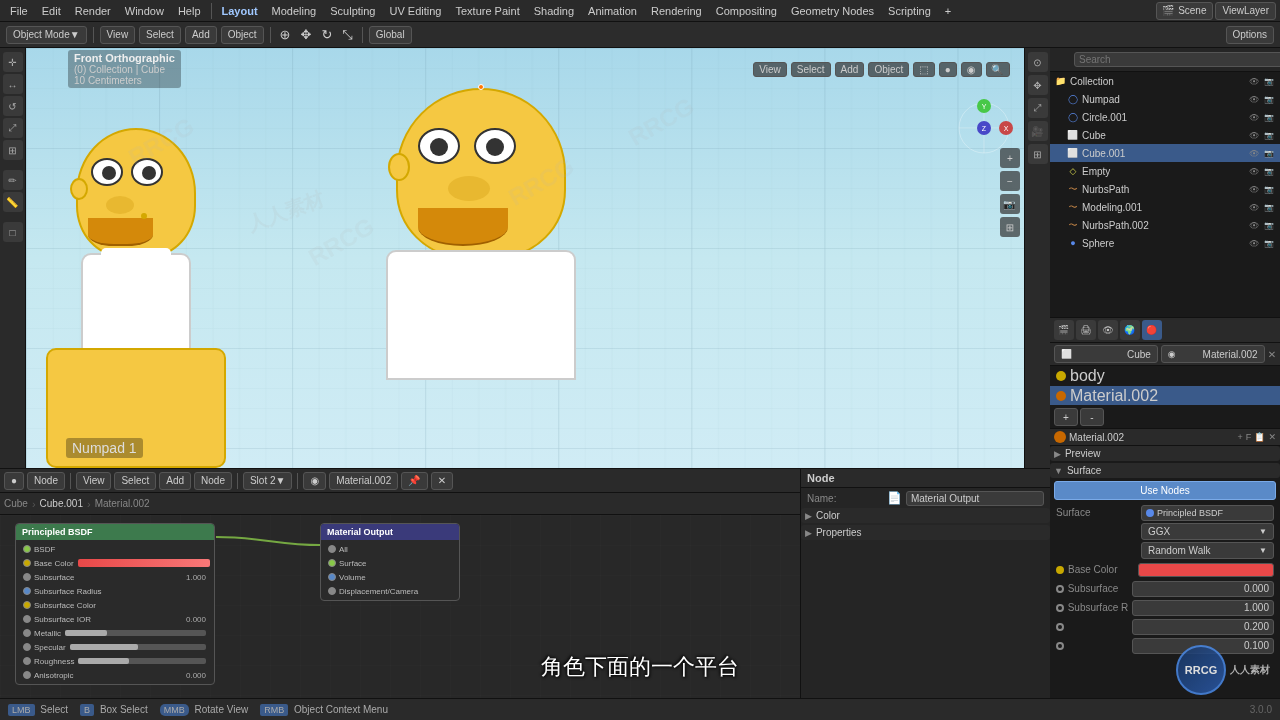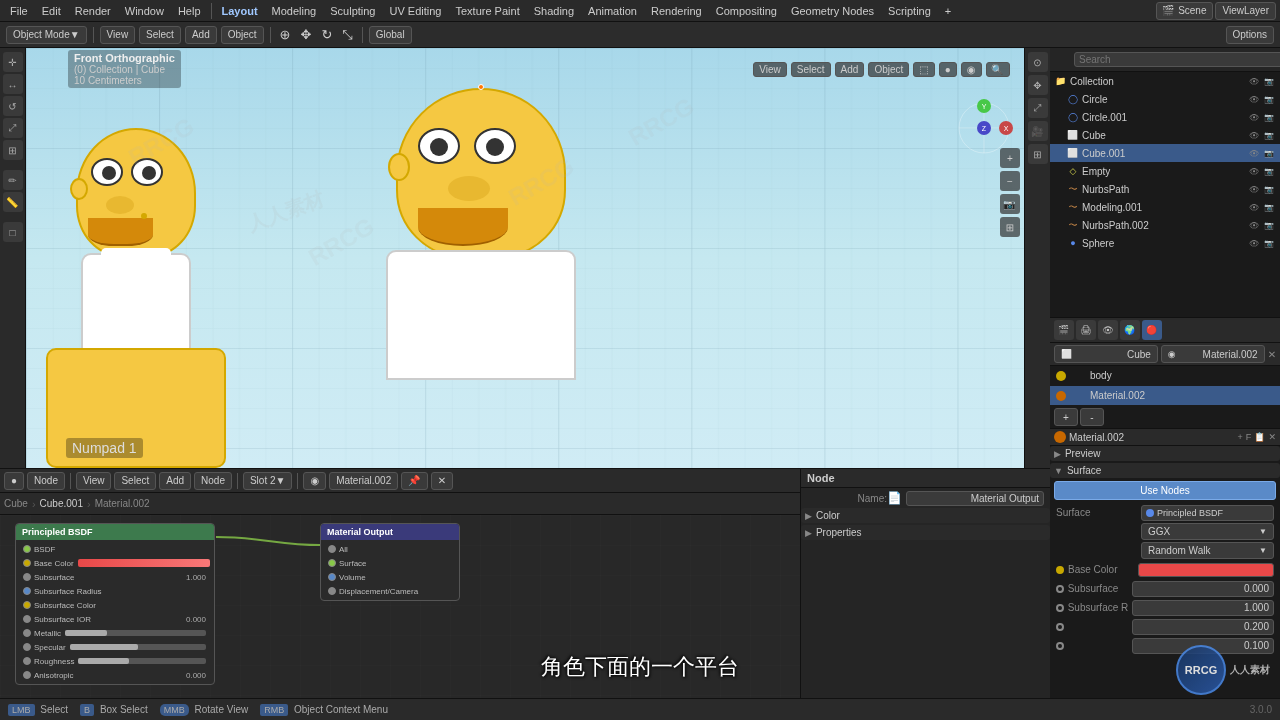--- a/index.html
+++ b/index.html
@@ -155,21 +155,21 @@
       display: flex; align-items: center;
       padding: 2px 6px; height: 20px;
       border-bottom: 1px solid #1a1a1a;
     }
     .mat-slot-item.active { background: #3a5a8a; }
     .mat-dot {
       width: 10px; height: 10px;
       border-radius: 50%;
       margin-right: 4px;
     }
-    .mat-name { font-size: 10px; color: #ccc; margin-left: 20px; }
+    .mat-name { font-size: 16px; color: #ccc; }
     .node-tb-btn {
       background: #3a3a3a;
       border: 1px solid #555;
       color: #ccc;
       padding: 1px 6px;
       border-radius: 3px;
       font-size: 10px;
       cursor: pointer;
       height: 18px;
       display: flex; align-items: center;
@@ -345,21 +345,20 @@
       font-size: 10px;
       color: #ccc;
       justify-content: space-between;
       margin: 2px 4px;
       cursor: pointer;
     }
     .npp-row {
       display: flex; align-items: center;
       padding: 2px 6px;
       min-height: 20px;
-      text-align: right;
     }
     .npp-label { width: 80px; font-size: 10px; color: #888; }
     .npp-val {
       flex: 1;
       background: #3a3a3a;
       border: 1px solid #555;
       border-radius: 3px;
       padding: 1px 4px;
       font-size: 10px;
       color: #ccc;
@@ -831,21 +830,21 @@
           <div class="outliner-item">
             <span class="oi-icon">📁</span>
             <span class="oi-label">Collection</span>
             <div class="oi-actions">
               <span class="oi-act-btn">👁</span>
               <span class="oi-act-btn">📷</span>
             </div>
           </div>
           <div class="outliner-item" style="padding-left:16px;">
             <span class="oi-icon" style="color:#5888e8;">◯</span>
-            <span class="oi-label">Circle</span>
+            <span class="oi-label">Numpad</span>
             <div class="oi-actions">
               <span class="oi-act-btn">👁</span>
               <span class="oi-act-btn">📷</span>
             </div>
           </div>
           <div class="outliner-item" style="padding-left:16px;">
             <span class="oi-icon" style="color:#5888e8;">◯</span>
             <span class="oi-label">Circle.001</span>
             <div class="oi-actions">
               <span class="oi-act-btn">👁</span>

